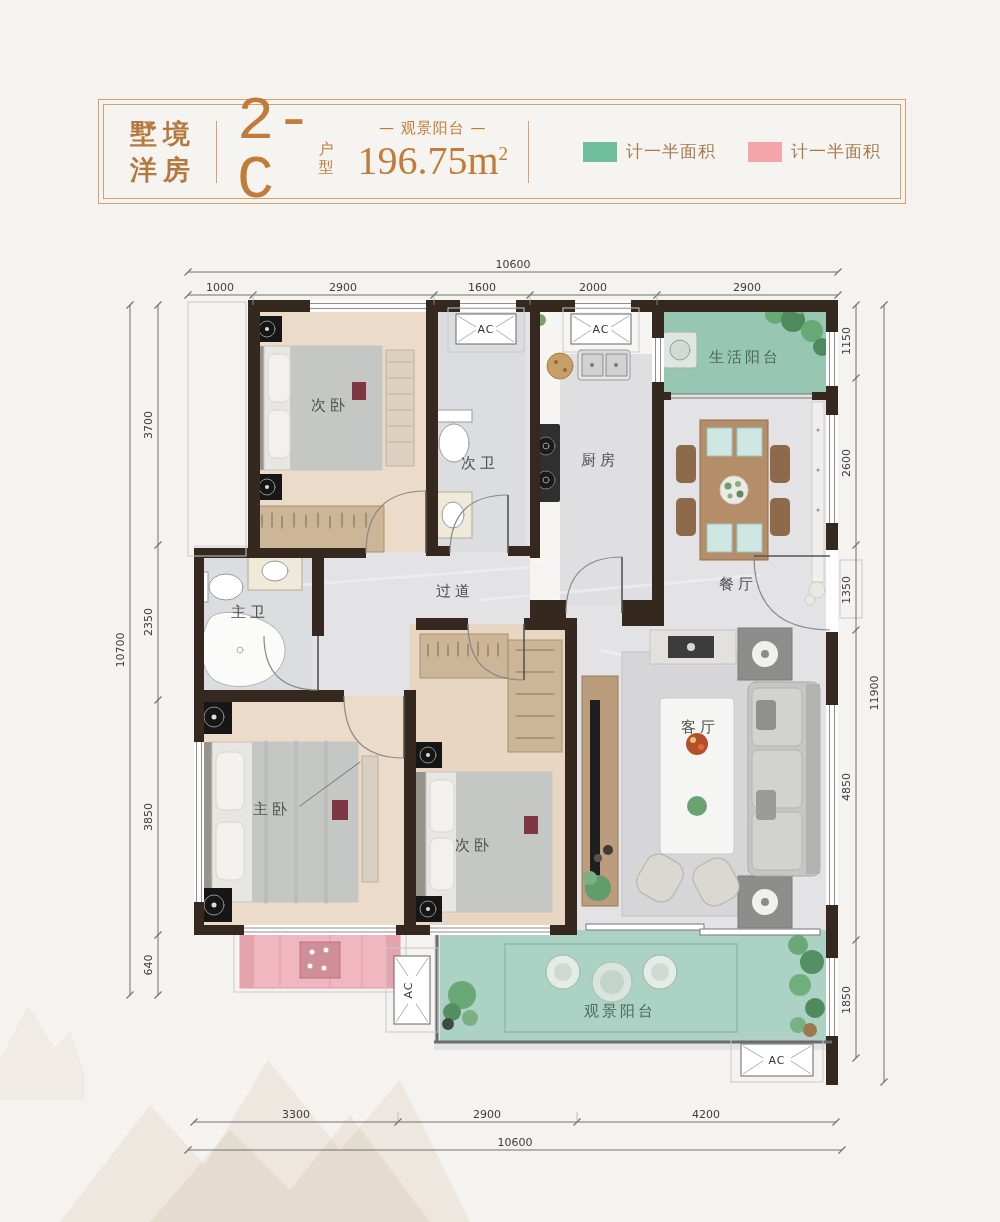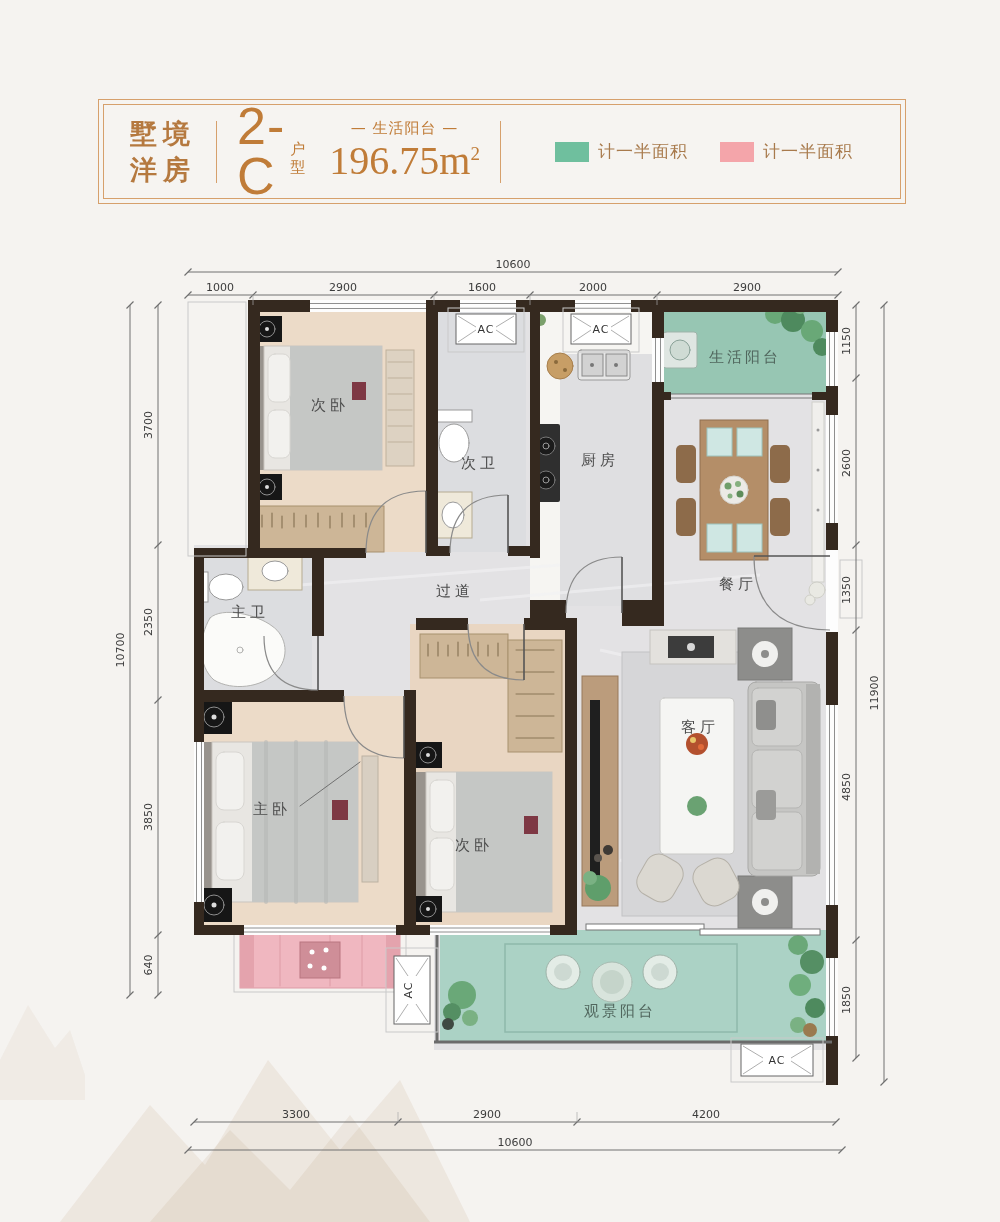--- a/index.html
+++ b/index.html
@@ -16,22 +16,22 @@
   .header-inner{
     position:absolute;inset:4px;border:1px solid #d6a06c;
     display:flex;align-items:center;padding:0 26px;box-sizing:border-box;
   }
   .brand{
     font-family:"DejaVu Serif","Liberation Serif",serif;font-weight:bold;
     font-size:27px;color:#b5793f;line-height:1.3;letter-spacing:6px;white-space:nowrap;
   }
   .vdiv{width:1px;height:62px;background:#d6a06c;margin:0 20px;flex:none;}
   .unit-code{
-    font-family:Liberation Sans, sans-serif;
-    font-size:52px;color:#c07c38;line-height:.95;letter-spacing:1px;
+    font-family:Liberation Mono, monospace;
+    font-size:62px;color:#c07c38;line-height:.95;letter-spacing:1px;
   }
   .unit-type{display:flex;flex-direction:column;font-size:15px;color:#c07c38;
     margin:14px 0 0 5px;line-height:1.15;}
   .area-block{margin-left:24px;text-align:center;color:#c07c38;}
   .area-label{font-size:15px;letter-spacing:1px;white-space:nowrap;}
   .area-value{font-family:"Liberation Serif","DejaVu Serif",serif;font-size:40px;line-height:1.15;white-space:nowrap;}
   .area-value sup{font-size:19px;}
   .right-block{margin-left:26px;}
   .layout-desc{font-size:20px;color:#ab7440;letter-spacing:5px;margin-bottom:11px;}
   .legend-row{display:flex;align-items:center;}
@@ -54,21 +54,21 @@
       <div>墅境</div>
       <div>洋房</div>
     </div>
     <div class="vdiv"></div>
     <div class="unit-code">2-C</div>
     <div class="unit-type">
       <span>户</span>
       <span>型</span>
     </div>
     <div class="area-block">
-      <div class="area-label">— 生活阳台 —</div>
+      <div class="area-label">— 观景阳台 —</div>
       <div class="area-value"><span>196.75m</span><sup>2</sup></div>
     </div>
     <div class="vdiv"></div>
     <div class="right-block">
       <div class="legend-row">
         <div class="legend-item">
           <svg class="legend-swatch" width="34" height="20">
               <rect x="0" y="0" width="34" height="20" fill="#6fbf9e"></rect>
             </svg>
           <span class="legend-label">计一半面积</span>

